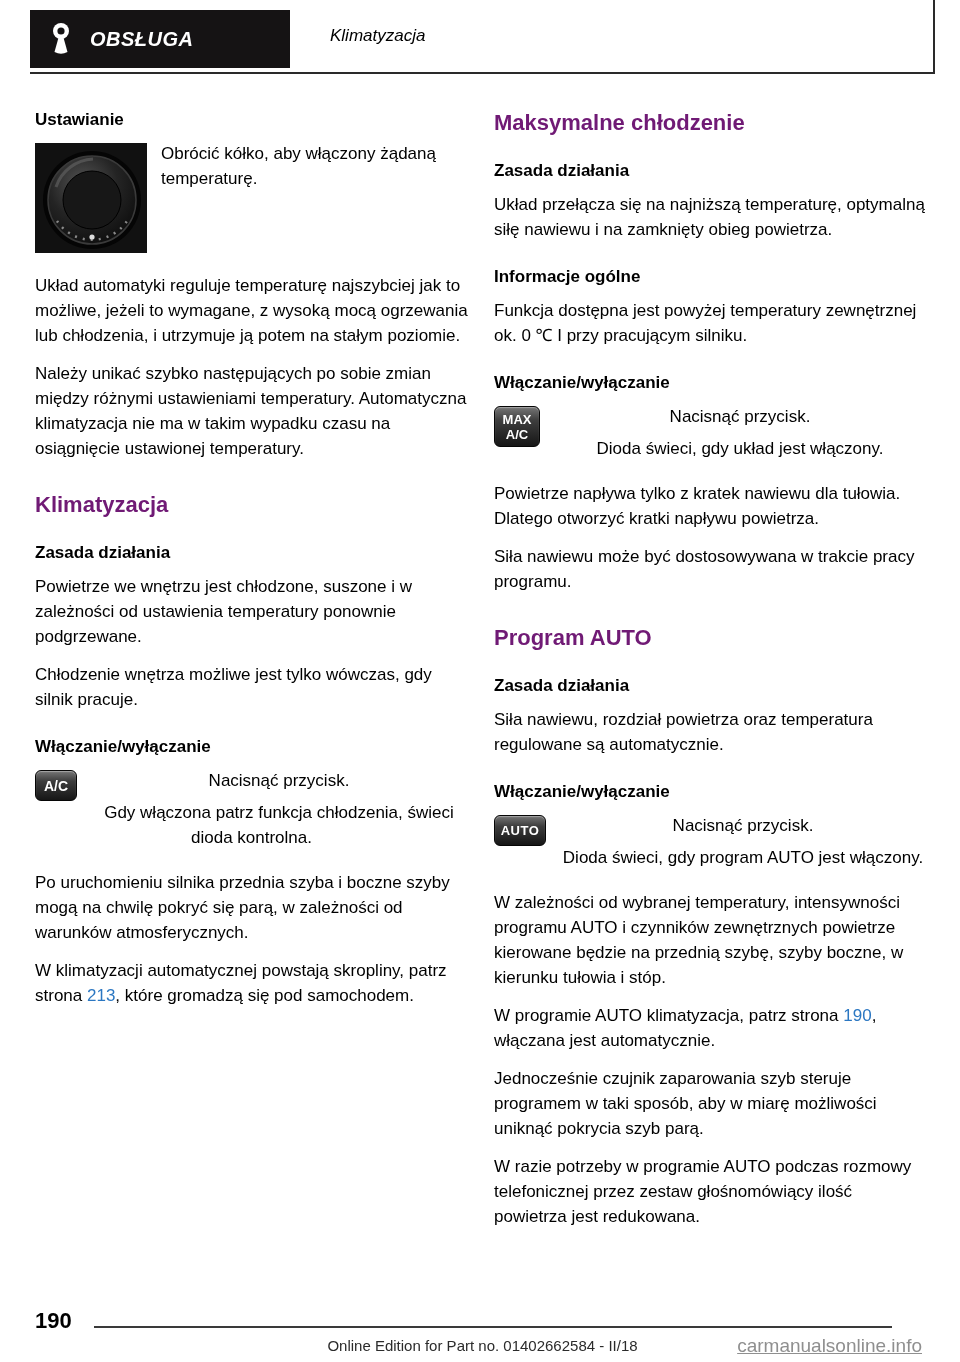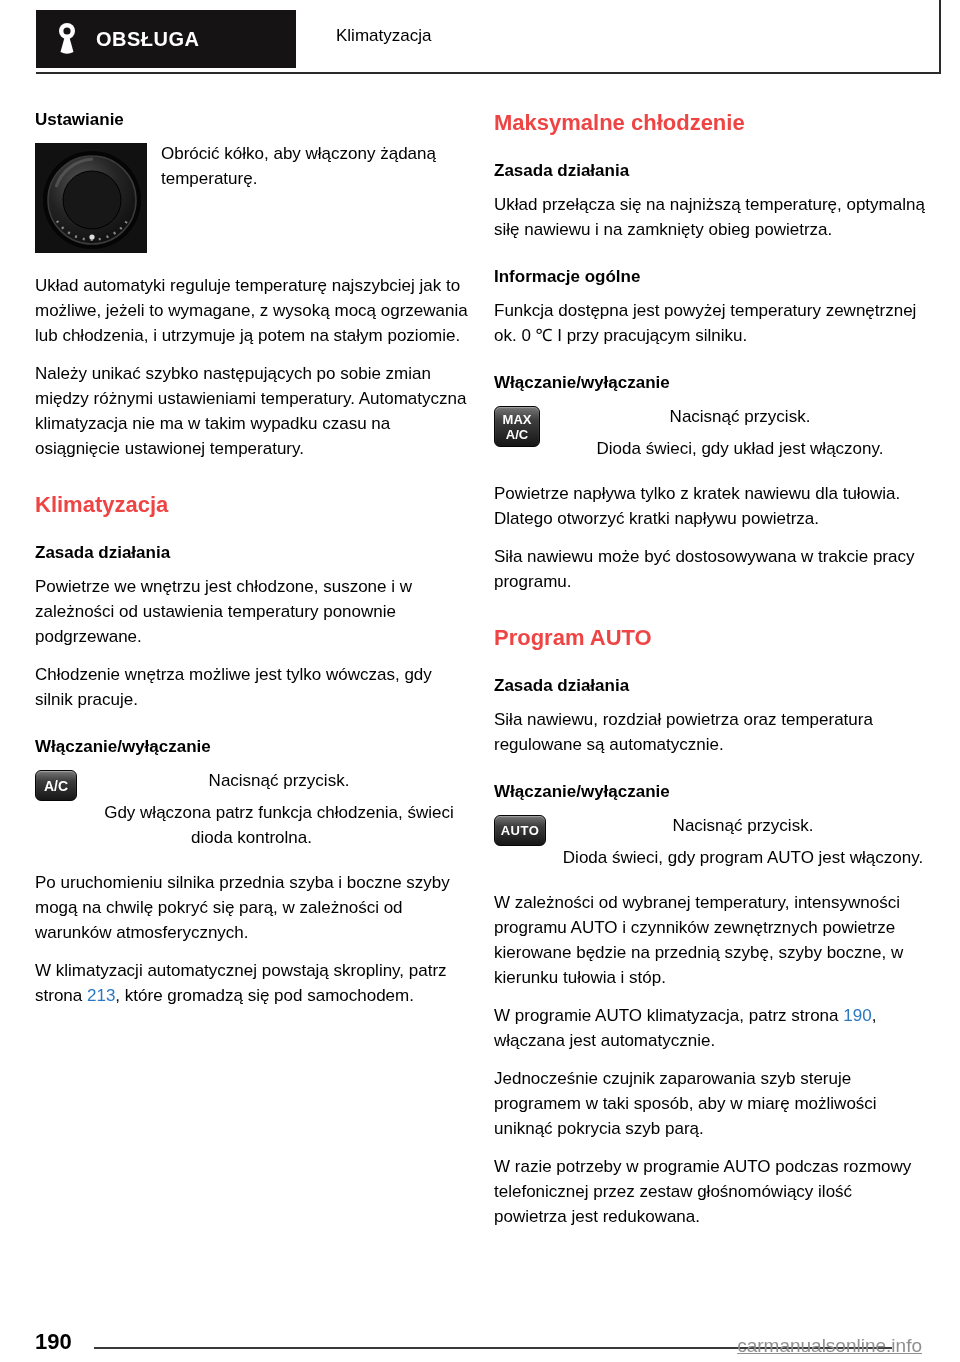--- a/index.html
+++ b/index.html
@@ -4,40 +4,40 @@
 <style>
   * { margin:0; padding:0; box-sizing:border-box; }
   html,body { background:#ffffff; }
   .page {
     position:relative; width:960px; height:1362px; background:#ffffff;
     font-family:"Liberation Sans", sans-serif; color:#000; overflow:hidden;
   }
 
   
   .header {
-    position:absolute; top:0; left:36px; width:905px; height:74px;
-    border-bottom:2px solid #2a2a2a; border-right:2px solid #2a2a2a;
+    position:absolute; top:0; left:30px; width:905px; height:74px;
+    border-bottom:2px solid #2a2a2a; border-right:2px solid #2a2a2a;font-style:italic;
   }
   .chapter-tab {
     position:absolute; left:0; top:10px; width:260px; height:58px;
     background:#151314; display:flex; align-items:center; gap:16px; padding-left:18px;
   }
   .tab-icon { display:inline-flex; }
   .tab-label { color:#fff; font-weight:bold; font-size:20px; letter-spacing:0.5px; }
   .chapter-name { position:absolute; left:300px; top:50%; transform:translateY(-50%); font-size:17px; }
 
   
   .content {
     position:absolute; top:74px; left:35px; width:892px;
     display:flex; gap:26px; padding-top:28px;
   }
   .col { width:433px; hyphens:auto; -webkit-hyphens:auto; }
   .col > :first-child { margin-top:7px; }
 
-  .h-blue { color:#ef4444; font-size:22px; line-height:27px; font-weight:bold; margin:30px 0 14px; }
+  .h-blue { color:#701a75; font-size:22px; line-height:27px; font-weight:bold; margin:30px 0 14px; }
   .h-bold { font-size:17px; line-height:22px; font-weight:bold; margin:24px 0 10px; }
   .body-text { font-size:17px; line-height:25px; margin:0 0 13px; }
   .tight { margin:0 0 7px;text-align:center; }
   .page-link { color:#2b77c2; text-decoration:none; cursor:pointer; }
 
   
   .media-block { margin:4px 0 14px; }
   .media-block::after, .icon-block::after { content:""; display:block; clear:both; }
   .knob-img { float:left; width:112px; height:110px; margin:2px 14px 6px 0; display:block; }
 
@@ -175,16 +175,17 @@
       <p class="body-text">Jednocześnie czujnik zaparowania szyb steruje programem w taki sposób, aby w miarę możliwości uniknąć pokrycia szyb parą.</p>
       <p class="body-text">W razie potrzeby w programie AUTO podczas rozmowy telefonicznej przez zestaw głośnomówiący ilość powietrza jest redukowana.</p>
     </div>
   </div>
 
   <div class="footer">
     <div class="footer-row">
       <span class="page-num">190</span>
       <span class="footer-rule"></span>
     </div>
+    <div class="edition">Online Edition for Part no. 01402662584 - II/18</div>
     <div class="watermark">carmanualsonline.info</div>
   </div>
 
 </div>
 
 </body></html>

